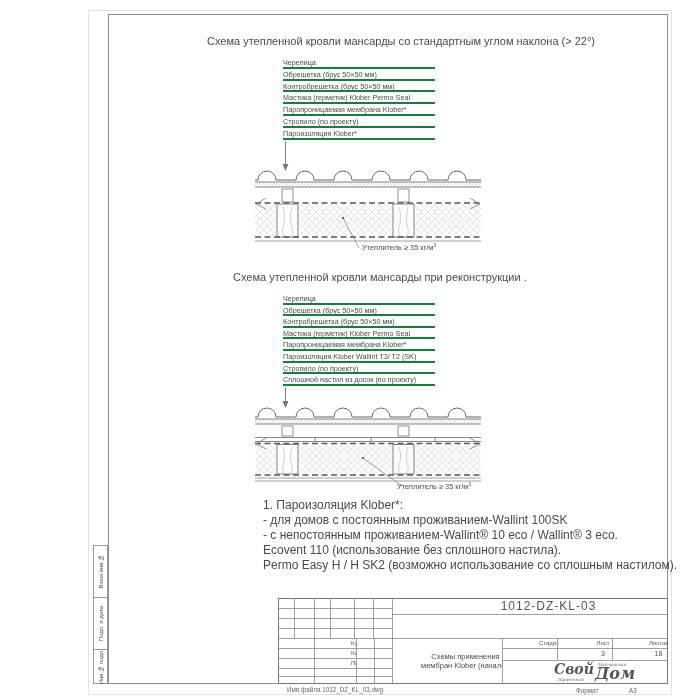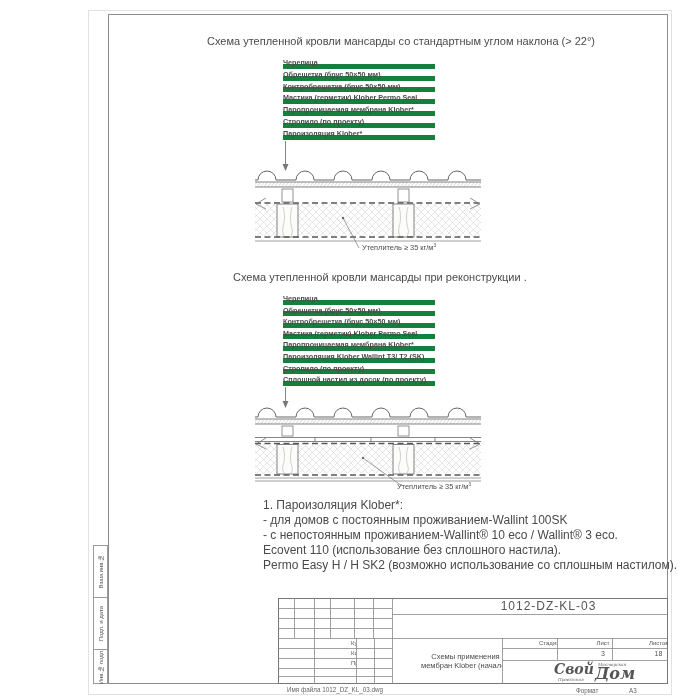--- a/index.html
+++ b/index.html
@@ -5,21 +5,21 @@
   * { margin:0; padding:0; box-sizing:border-box; }
   html,body { width:700px; height:700px; }
   body { background:#fff; font-family:"Liberation Sans", sans-serif; color:#4a4a4a; position:relative; overflow:hidden; }
   .abs { position:absolute; }
   .paper { left:88px; top:10px; width:584px; height:685px; border:1px solid #e2e2e2; background:#fff; }
   .frame { left:108px; top:14px; width:560px; height:670px; border:1px solid #8c8c8c; }
   .mbox { position:absolute; left:93px; width:15px; border:1px solid #9a9a9a; display:flex; align-items:center; justify-content:center; background:#fff; }
   .mbox span { writing-mode:vertical-rl; transform:rotate(180deg); font-size:6px; color:#555; white-space:nowrap; }
   .sec-title { font-size:11px; color:#4a4a4a; white-space:nowrap; }
   .layer-list { position:absolute; left:283px; }
-  .layer-row { width:152px; border-bottom:5px solid #15803d; font-size:7.2px; color:#4a4a4a; white-space:nowrap;font-weight:bold; }
+  .layer-row { width:152px; border-bottom:2px solid #15803d; font-size:7.2px; color:#4a4a4a; white-space:nowrap; }
   .list1 .layer-row { height:11.8px; line-height:11.5px; }
   .list2 .layer-row { height:11.6px; line-height:11.3px; }
   .ins-label { font-size:7.4px; color:#4a4a4a; white-space:nowrap; }
   .ins-label sup { font-size:4.6px; }
   .notes { left:263px; top:499px; }
   .note-line { font-size:12px; height:15px; line-height:12px; white-space:nowrap; color:#4a4a4a; }
   .tb { left:278px; top:598px; width:390px; height:86px; }
   .tb .cell { position:absolute; overflow:hidden; white-space:nowrap;padding-left:37px; }
   .tb-doc { left:114px; top:0; width:276px; height:16px; line-height:16px; text-align:center; font-size:12px; letter-spacing:1px; color:#555; }
   .tb-h { top:30px; height:10px; line-height:10px; text-align:center; font-size:5.3px; color:#555; }

